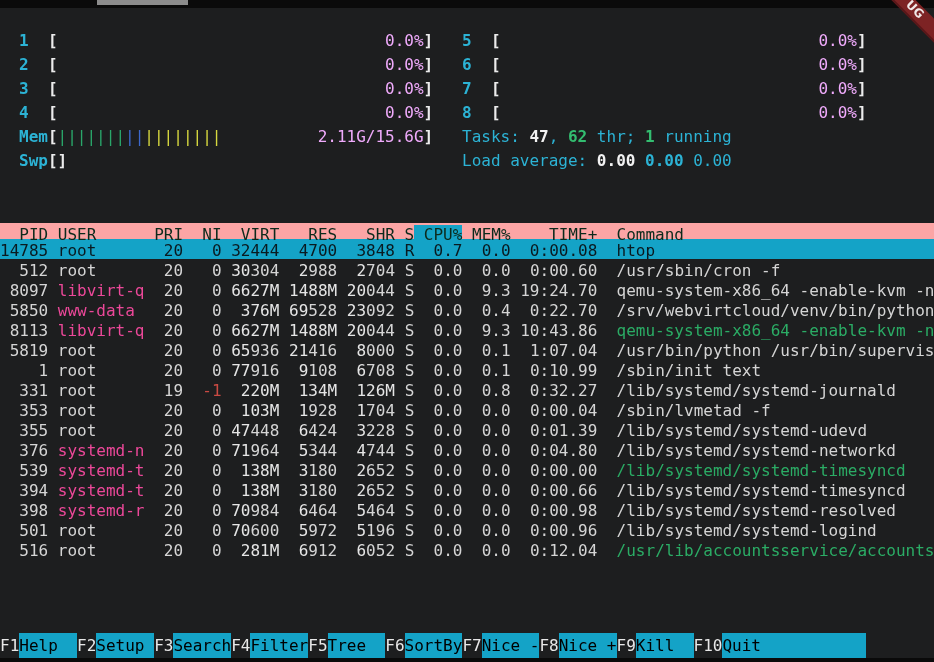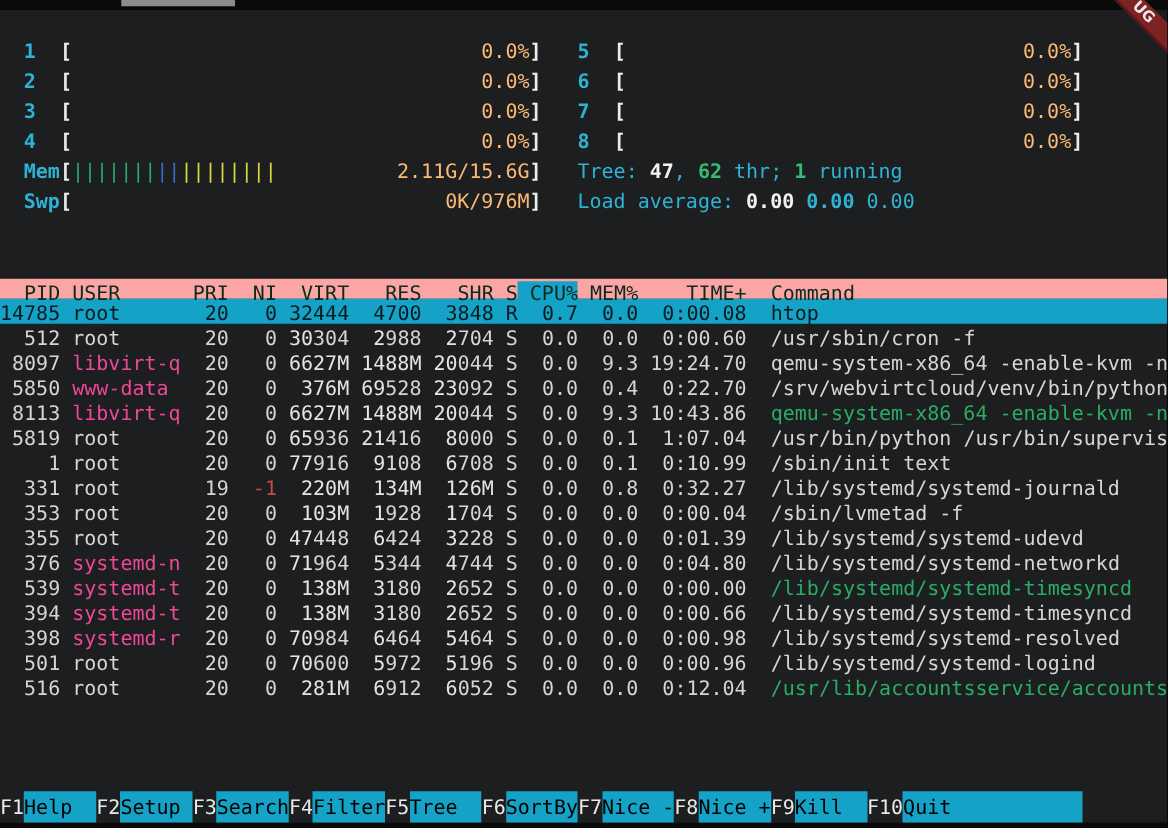--- a/index.html
+++ b/index.html
@@ -8,21 +8,21 @@
     font-family:"DejaVu Sans Mono","Liberation Mono",monospace;
     font-size:16px;line-height:24px;overflow:hidden;
   }
   .top-tab{position:absolute;left:97px;top:0;width:91px;height:5px;background:#8c8c8c;}
   .term{position:absolute;left:0;top:8px;width:934px;height:650px;background:#1d1e1f;}
   .line{white-space:pre;height:24px;}
   
   .c-cyan{color:#2cb3d5;}
   .c-cyanb{color:#2cb3d5;font-weight:bold;}
   .c-brightb{color:#f2f2f2;font-weight:bold;}
-  .c-dim{color:#fdba74;}
+  .c-dim{color:#f0abfc;}
   .c-greenb{color:#33bd70;font-weight:bold;text-align:right;}
   .bracket{color:#ececec;font-weight:bold;}
   .bar-green{color:#2aa76a;}
   .bar-blue{color:#3c68cc;}
   .bar-yellow{color:#d6d83f;}
   
   .col-left{position:absolute;left:19px;top:21px;}
   .col-right{position:absolute;left:462px;top:21px;}
   .meter-inner{display:inline-flex;justify-content:space-between;vertical-align:top;}
   .inner-left{width:38ch;}
@@ -60,28 +60,28 @@
   <div class="top-tab"></div>
   <div class="ribbon">UG</div>
 
   <div class="term">
     <div class="col-left" id="col-left">
         <div class="line"><span class="c-cyanb">1  </span><span class="bracket">[</span><span class="meter-inner inner-left"><span></span><span class="c-dim">0.0%</span></span><span class="bracket">]</span></div>
         <div class="line"><span class="c-cyanb">2  </span><span class="bracket">[</span><span class="meter-inner inner-left"><span></span><span class="c-dim">0.0%</span></span><span class="bracket">]</span></div>
         <div class="line"><span class="c-cyanb">3  </span><span class="bracket">[</span><span class="meter-inner inner-left"><span></span><span class="c-dim">0.0%</span></span><span class="bracket">]</span></div>
         <div class="line"><span class="c-cyanb">4  </span><span class="bracket">[</span><span class="meter-inner inner-left"><span></span><span class="c-dim">0.0%</span></span><span class="bracket">]</span></div>
         <div class="line"><span class="c-cyanb">Mem</span><span class="bracket">[</span><span class="meter-inner inner-left"><span><span class="bar-green">|</span><span class="bar-green">|</span><span class="bar-green">|</span><span class="bar-green">|</span><span class="bar-green">|</span><span class="bar-green">|</span><span class="bar-green">|</span><span class="bar-blue">|</span><span class="bar-blue">|</span><span class="bar-yellow">|</span><span class="bar-yellow">|</span><span class="bar-yellow">|</span><span class="bar-yellow">|</span><span class="bar-yellow">|</span><span class="bar-yellow">|</span><span class="bar-yellow">|</span><span class="bar-yellow">|</span></span><span class="c-dim">2.11G/15.6G</span></span><span class="bracket">]</span></div>
-        <div class="line"><span class="c-cyanb">Swp</span><span class="bracket">[</span><span class="meter-inner inner-left"><span></span><span class="c-dim">0K/976M</span></span><span class="bracket">]</span></div>
+        <div class="line"><span class="c-cyanb">Swp</span><span class="bracket">[</span><span class="bracket">]</span></div>
       </div>
     <div class="col-right" id="col-right">
         <div class="line"><span class="c-cyanb">5  </span><span class="bracket">[</span><span class="meter-inner inner-right"><span></span><span class="c-dim">0.0%</span></span><span class="bracket">]</span></div>
         <div class="line"><span class="c-cyanb">6  </span><span class="bracket">[</span><span class="meter-inner inner-right"><span></span><span class="c-dim">0.0%</span></span><span class="bracket">]</span></div>
         <div class="line"><span class="c-cyanb">7  </span><span class="bracket">[</span><span class="meter-inner inner-right"><span></span><span class="c-dim">0.0%</span></span><span class="bracket">]</span></div>
         <div class="line"><span class="c-cyanb">8  </span><span class="bracket">[</span><span class="meter-inner inner-right"><span></span><span class="c-dim">0.0%</span></span><span class="bracket">]</span></div>
-        <div class="line"><span class="c-cyan">Tree: </span><span class="c-brightb">47</span><span class="c-cyan">, </span><span class="c-greenb">62</span><span class="c-cyan"> thr; </span><span class="c-greenb">1</span><span class="c-cyan"> running</span></div>
+        <div class="line"><span class="c-cyan">Tasks: </span><span class="c-brightb">47</span><span class="c-cyan">, </span><span class="c-greenb">62</span><span class="c-cyan"> thr; </span><span class="c-greenb">1</span><span class="c-cyan"> running</span></div>
         <div class="line"><span class="c-cyan">Load average: </span><span class="c-brightb">0.00 </span><span class="c-cyanb">0.00 </span><span class="c-cyan">0.00</span></div>
       </div>
 
     <div class="table-block">
       <div class="thead" id="thead"><span>  PID </span><span>USER      </span><span>PRI </span><span> NI </span><span> VIRT </span><span>  RES </span><span>  SHR </span><span>S</span><span class="sortcol"> CPU%</span><span> MEM%</span><span>    TIME+</span><span>  Command</span></div>
       <div id="rows">
           <div class="prow sel"><span>14785 </span><span>root      </span><span> 20 </span><span>  0 </span><span>32444</span><span> </span><span> </span><span>4700</span><span> </span><span> </span><span>3848</span><span> </span><span>R </span><span> 0.7 </span><span> 0.0 </span><span> 0:00.08  </span><span>htop</span></div>
           <div class="prow"><span>  512 </span><span>root      </span><span> 20 </span><span>  0 </span><span class="num-hl">30</span><span>304</span><span> </span><span> </span><span class="num-hl">2</span><span>988</span><span> </span><span> </span><span class="num-hl">2</span><span>704</span><span> </span><span>S </span><span> 0.0 </span><span> 0.0 </span><span> 0:00.60  </span><span>/usr/sbin/cron -f</span></div>
           <div class="prow"><span> 8097 </span><span class="dim">libvirt-q </span><span> 20 </span><span>  0 </span><span class="num-hl">6627M</span><span> </span><span class="num-hl">1488M</span><span> </span><span class="num-hl">20</span><span>044</span><span> </span><span>S </span><span> 0.0 </span><span> 9.3 </span><span>19:24.70  </span><span>qemu-system-x86_64 -enable-kvm -na</span></div>
           <div class="prow"><span> 5850 </span><span class="dim">www-data  </span><span> 20 </span><span>  0 </span><span> </span><span class="num-hl">376M</span><span> </span><span class="num-hl">69</span><span>528</span><span> </span><span class="num-hl">23</span><span>092</span><span> </span><span>S </span><span> 0.0 </span><span> 0.4 </span><span> 0:22.70  </span><span>/srv/webvirtcloud/venv/bin/python3</span></div>

